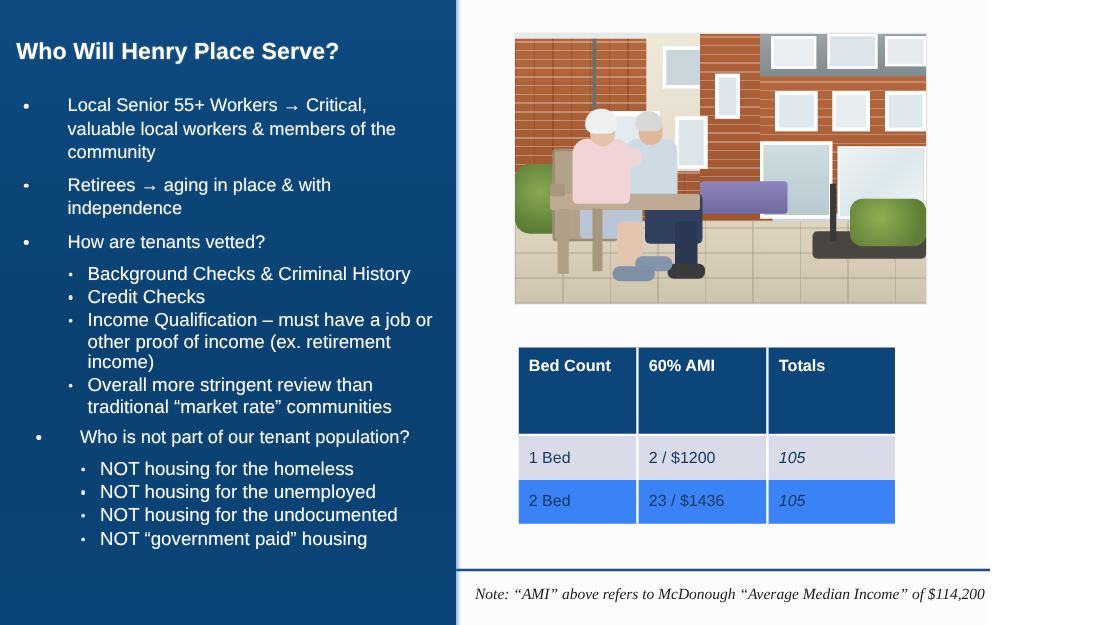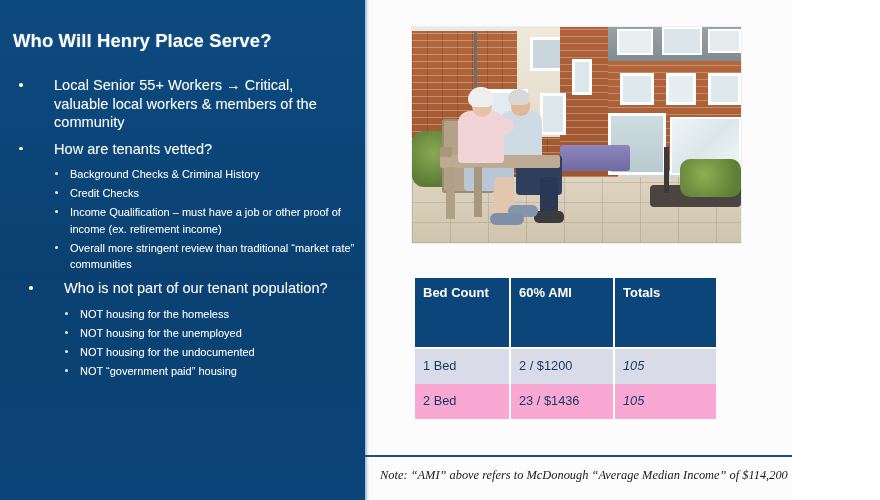--- a/index.html
+++ b/index.html
@@ -68,21 +68,21 @@
     width: 3.6px;
     height: 3.6px;
     border-radius: 50%;
     background: #ffffff;
   }
 
   .b2 {
     position: relative;
     padding-left: 70px;
     color: #ffffff;
-    font-size: 11px;
+    font-size: 15px;
     line-height: 16.4px;
     margin-bottom: 2.5px;
     text-shadow: 0 0 1.2px rgba(255,255,255,0.18);
   }
   .b2 > .dot {
     position: absolute;
     left: 55px;
     top: 6px;
     width: 3.1px;
     height: 3.1px;
@@ -218,21 +218,21 @@
   #bed-table th:last-child { border-right: none; }
   #bed-table td {
     color: #12395f;
     text-align: left;
     padding: 9px 0 11px 8px;
     vertical-align: top;
     border-right: 2px solid #ffffff;
   }
   #bed-table td:last-child { border-right: none; font-style: italic; }
   #bed-table tr.row-a td { background: #d9dbe9; }
-  #bed-table tr.row-b td { background: #f9a8d4; }
+  #bed-table tr.row-b td { background: #3b82f6; }
   .col1 { width: 96px; }
   .col2 { width: 104px; }
   .col3 { width: 101px; }
 
   
   #footnote-rule {
     position: absolute;
     left: 365px;
     top: 455px;
     width: 515px;
@@ -263,20 +263,26 @@
 
   <div id="bullet-list">
 
     <div class="grp">
       <div class="b1">
         <span class="dot"></span>
         <span>Local Senior 55+ Workers → Critical, valuable local workers &amp; members of the community</span>
       </div>
     </div>
 
+    <div class="grp">
+      <div class="b1">
+        <span class="dot"></span>
+        <span>Retirees → aging in place &amp; with independence</span>
+      </div>
+    </div>
 
     <div class="grp">
       <div class="b1">
         <span class="dot"></span>
         <span>How are tenants vetted?</span>
       </div>
       <div class="b2">
         <span class="dot"></span>
         <span>Background Checks &amp; Criminal History</span>
       </div>

